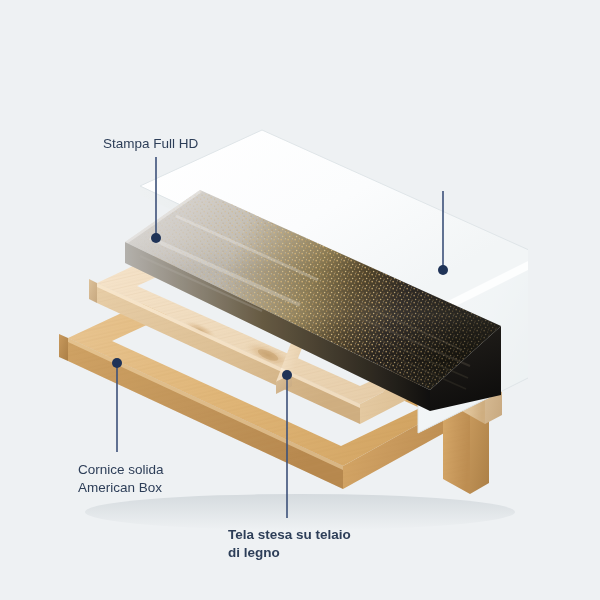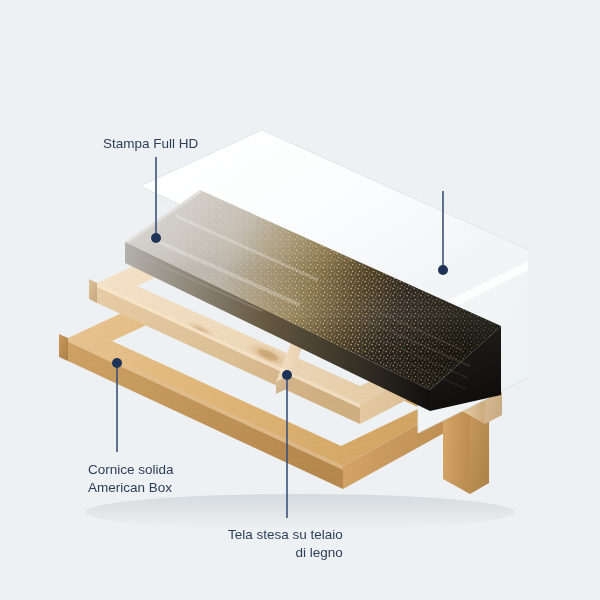--- a/index.html
+++ b/index.html
@@ -40,22 +40,22 @@
   .callout-label {
     position: absolute;
     font-size: 13.5px;
     color: #2d3e58;
     line-height: 1.35;
     font-family: "Liberation Sans", "DejaVu Sans", sans-serif;
     white-space: pre-line;
   }
   .lbl-stampa   { left: 103px; top: 135px; text-align: left; }
   .lbl-uv       { left: 373px; top: 169px; text-align: left; }
-  .lbl-cornice  { left: 88px;  top: 461px; text-align: left; }
-  .lbl-tela     { left: 228px; top: 526px; text-align: right; }
+  .lbl-cornice  { left: 78px;  top: 461px; text-align: left; }
+  .lbl-tela     { left: 228px; top: 526px; text-align: left; font-weight: bold; }
 </style>
 </head>
 <body>
 
 <div id="stage">
 
   <div class="heading">MATERIALI PREMIUM</div>
 
   <svg id="artboard" viewBox="0 0 600 600" width="600" height="600">
     <defs>

